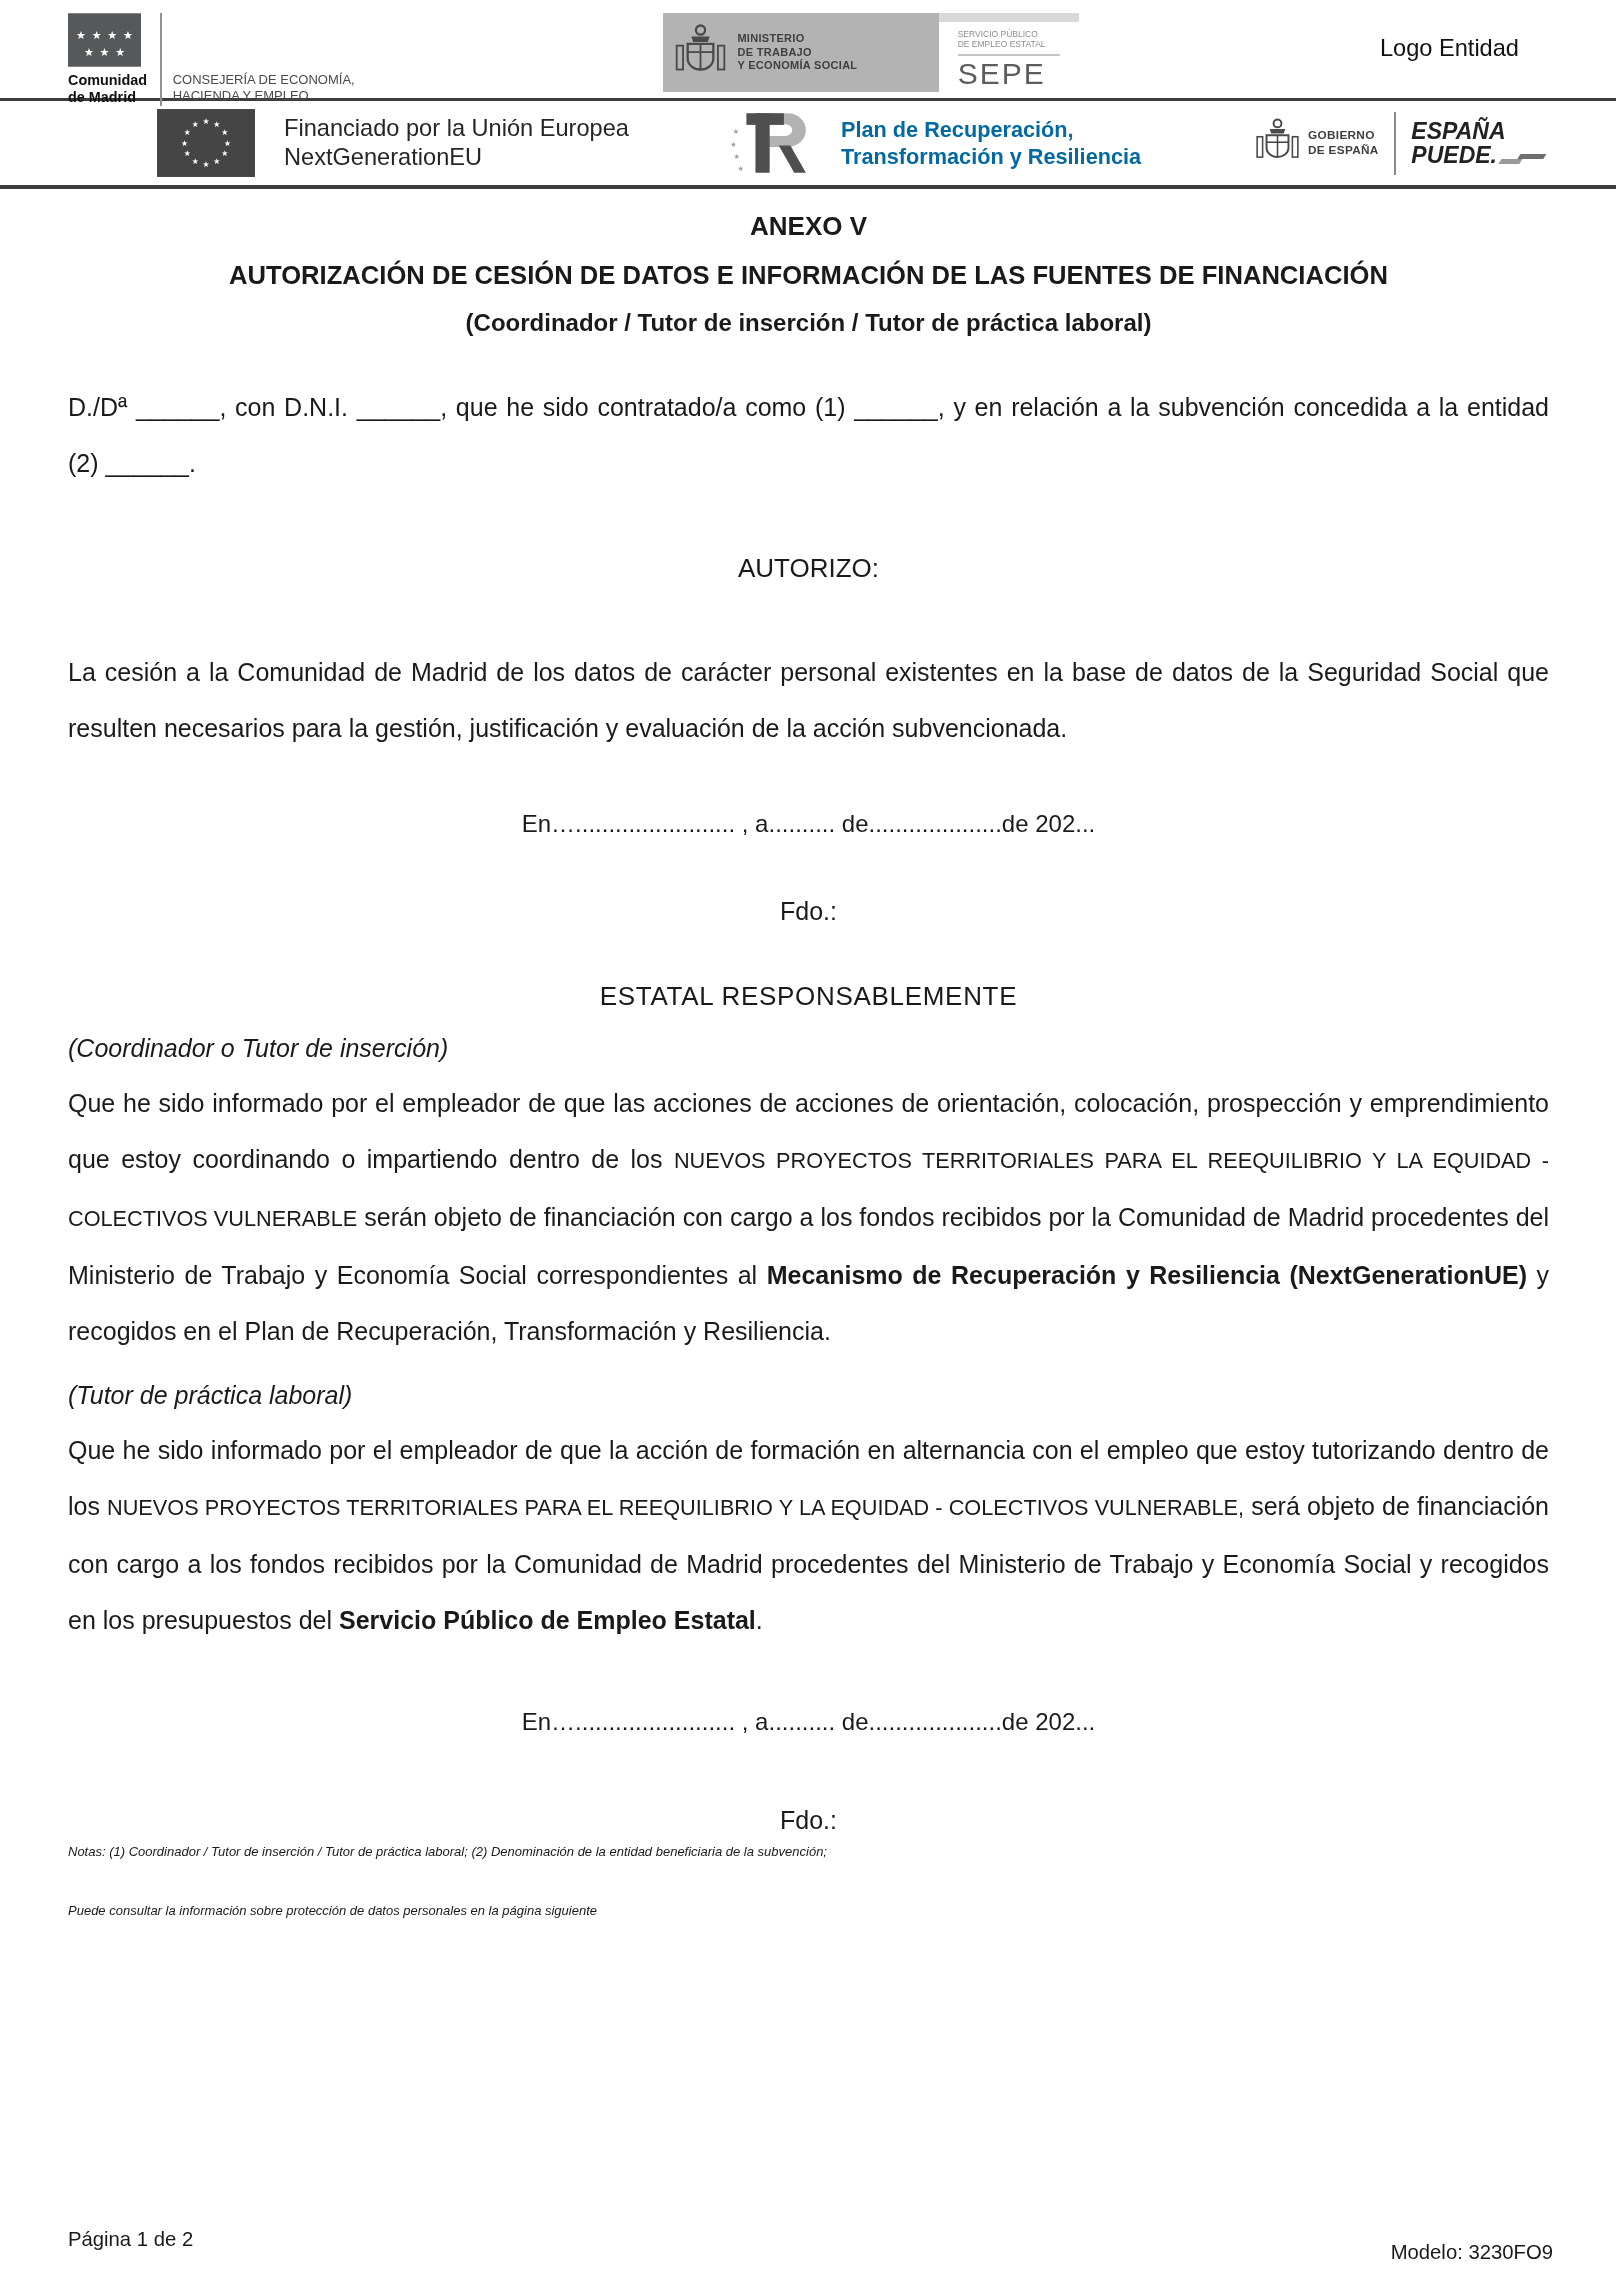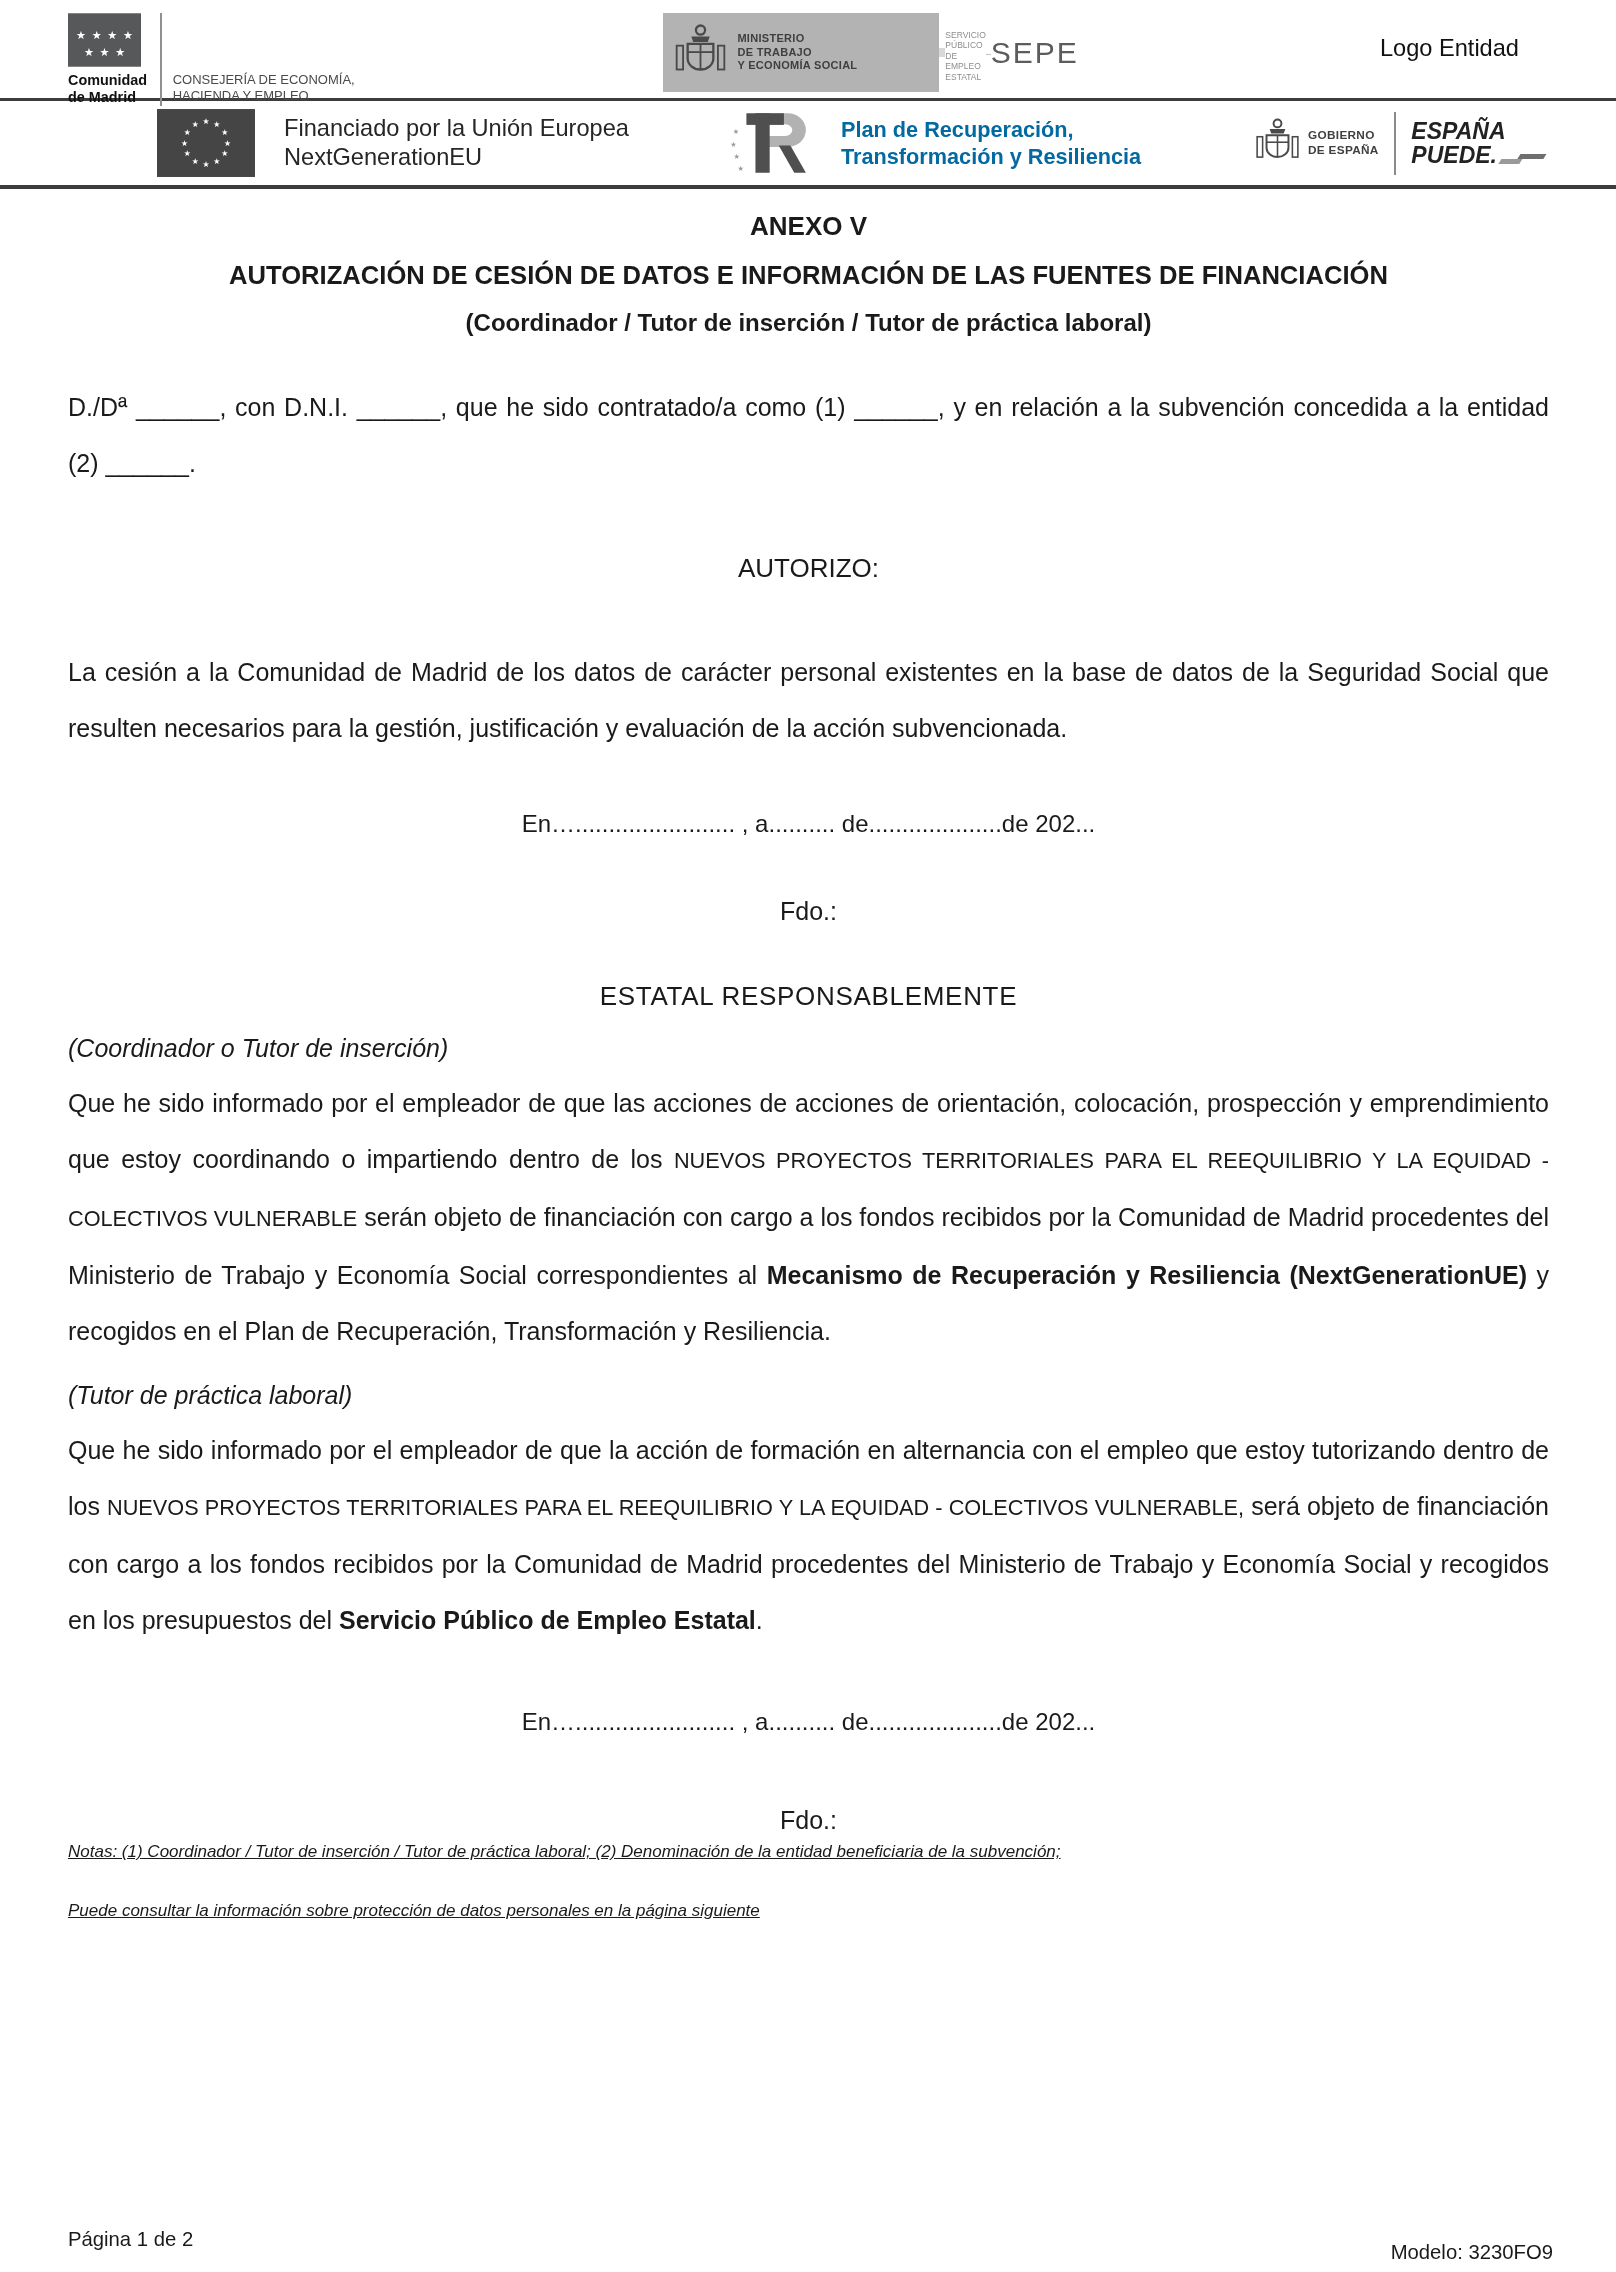--- a/index.html
+++ b/index.html
@@ -17,21 +17,21 @@
   .madrid-col { display:flex; flex-direction:column; }
   .madrid-flag-svg { width:73px; height:54px; }
   .madrid-name { font-weight:bold; font-size:14.4px; line-height:16.4px; margin-top:5.2px; color:#111; }
   .madrid-divider { width:2px; background:#8f9092; height:93px; margin:0 10.5px 0 13px; }
   .consejeria { align-self:flex-end; font-size:13px; line-height:15.7px; color:#4a4a4a; padding-bottom:2.6px; }
 
   .ministerio-group { display:flex; margin-left:308px; }
   .ministerio-box { width:276px; height:79px; background:#b3b3b3; display:flex; align-items:center; padding-left:10.5px; }
   .arms-svg { width:55px; height:64px; flex:0 0 auto; }
   .ministerio-text { margin-left:9.2px; font-weight:bold; font-size:11px; line-height:13.8px; color:#3f3f3f; letter-spacing:0.3px; }
-  .sepe-box { width:140px; height:79px; background:#ffffff; display:flex; flex-direction:row; align-items:center; }
+  .sepe-box { width:140px; height:79px; background:#ffffff; display:flex; flex-direction:column; align-items:center; }
   .sepe-topbar { width:100%; height:9.2px; background:#d8d8d8; }
   .sepe-small { margin-top:6.6px; font-size:8.5px; line-height:10.5px; color:#8d8d8d; width:102px; }
   .sepe-sep { width:102px; height:1.3px; background:#c4c4c4; margin:4.6px 0 1.3px; }
   .sepe-acronym { font-size:30px; color:#5c5c5c; letter-spacing:2px; width:102px; }
 
   .logo-entidad { margin-left:auto; margin-right:98px; margin-top:22px; font-size:23.6px; color:#111; }
 
   .rule { height:3.3px; background:#3d3d3d; width:100%; }
 
   
@@ -65,21 +65,21 @@
   .date-line { margin-top:54px; font-size:24px; }
   .fdo { margin-top:59px; font-size:25px; }
   .declaro-h { margin-top:55px; font-size:26px; letter-spacing:0.7px; }
   .italic-note { font-style:italic; font-size:25px; line-height:45px; margin-top:14.4px; text-align:left; }
   .first-note { margin-top:30px; }
   .rich-par { margin-top:3.9px; }
   .caps { font-size:21.7px; }
   .seg-bold { font-weight:bold; }
   .date2 { margin-top:60px; }
   .fdo2 { margin-top:70px; }
-  .notes { font-style:italic; font-size:17px; line-height:23.6px; margin-top:5.2px; text-align:left;text-decoration:underline; }
+  .notes { font-style:italic; font-size:13px; line-height:23.6px; margin-top:5.2px; text-align:left; }
   .privacy { margin-top:35px; }
 
   .page-num { position:absolute; left:68px; bottom:22px; font-size:20.3px; }
   .model { position:absolute; right:64px; bottom:9.2px; font-size:20.3px; }
 </style>
 </head>
 <body>
 
 <div class="page">
 

